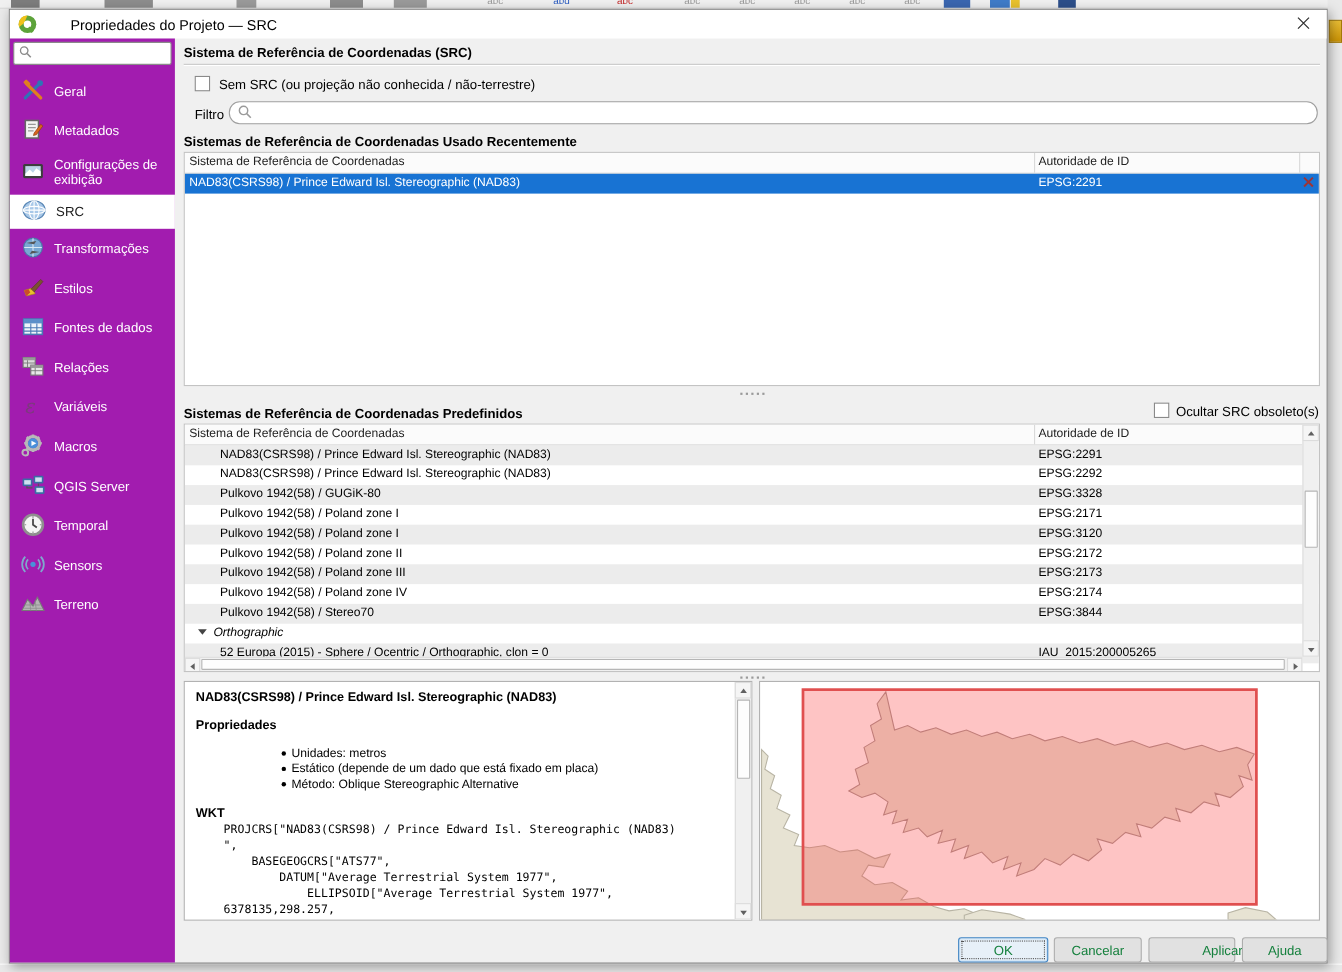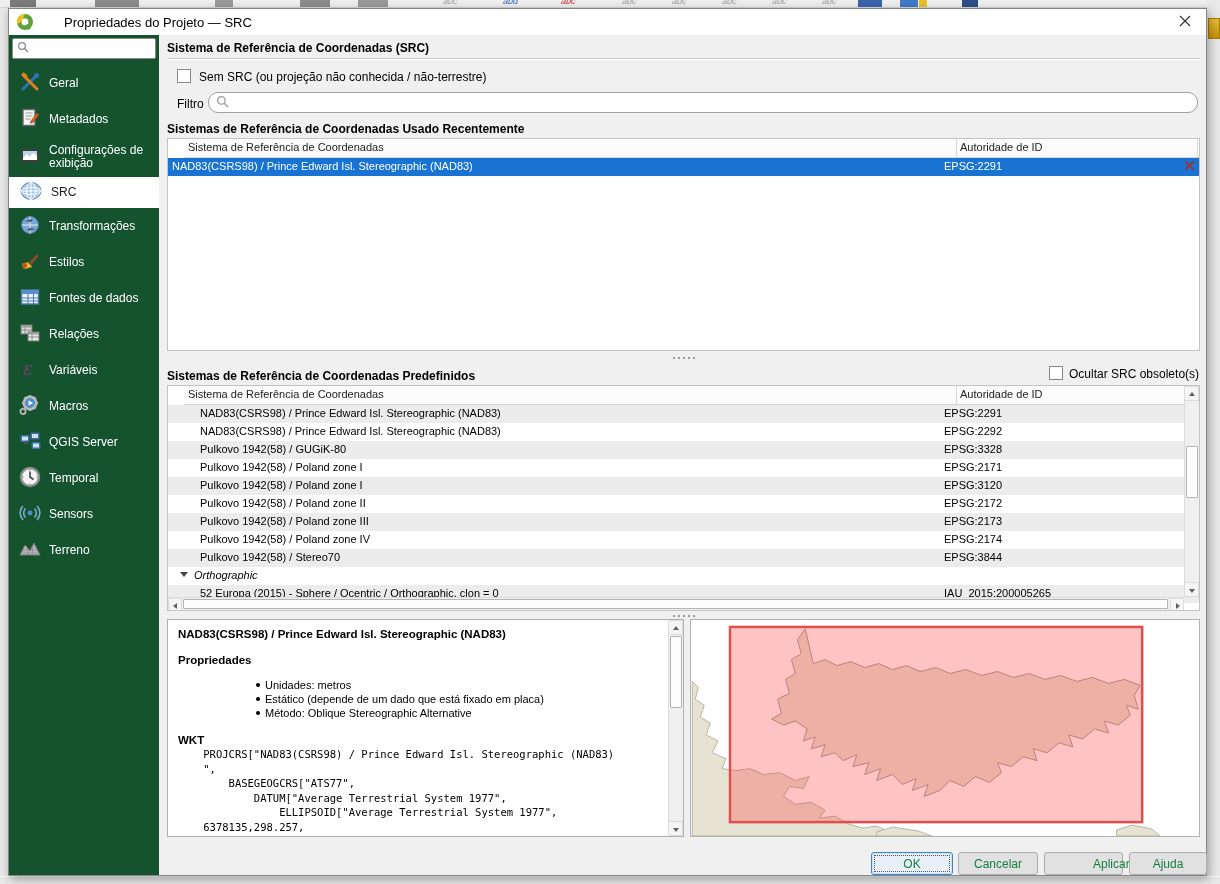--- a/index.html
+++ b/index.html
@@ -1,38 +1,38 @@
 <!DOCTYPE html>
 <html><head>
 <meta charset="utf-8">
 <style>
   * { margin:0; padding:0; box-sizing:border-box; }
   html,body { width:1220px; height:884px; overflow:hidden; background:#e9e9e9;
     font-family:"Liberation Sans","DejaVu Sans",sans-serif; font-size:12px; color:#000; }
   .screen { position:relative; width:1220px; height:884px; }
 
   
-  .top-strip { position:absolute; left:0; top:0; width:1220px; height:8px; background:#f0f0f0; overflow:hidden; border-bottom:1px solid #d8d8d8;font-style:italic; }
+  .top-strip { position:absolute; left:0; top:0; width:1220px; height:8px; background:#f0f0f0; overflow:hidden; border-bottom:1px solid #d8d8d8; }
   .frag { position:absolute; top:-4px; font-size:9px; color:#9a9a9a; }
   .frag.b { color:#2a5bc0; } .frag.r { color:#c22727; }
   .blob { position:absolute; top:0; height:8px; }
   .right-strip { position:absolute; left:1207px; top:0; width:13px; height:884px; background:#e9e9e9; }
   .gold { position:absolute; left:1208px; top:18px; width:12px; height:21px; background:linear-gradient(#e8bc34,#c89104); border:1px solid #a57a08; }
   .bottom-strip { position:absolute; left:0; top:876px; width:1220px; height:8px; background:#e9e9e9; border-top:1px solid #fdfdfd; }
 
   
   .dialog { position:absolute; left:8px; top:8px; width:1199px; height:868px; background:#f0f0f0;
     border:1px solid #848484; box-shadow:2px 3px 10px rgba(0,0,0,.35); }
   .titlebar { position:absolute; left:0; top:0; width:100%; height:26px; background:#fff; }
   .titlebar .qlogo { position:absolute; left:7px; top:4px; }
   .titlebar .ttl { position:absolute; left:31px; top:6px; font-size:13px;margin-left:24px; }
   .close-btn { position:absolute; right:10px; top:5px; width:18px; height:16px; cursor:pointer; }
 
   
-  .sidebar { position:absolute; left:0; top:26px; width:150px; bottom:0; background:#14532d; }
+  .sidebar { position:absolute; left:0; top:26px; width:150px; bottom:0; background:#a21caf; }
   .side-search { position:absolute; left:3px; top:3px; width:144px; height:21px; background:#fff;
     border:1px solid #8a8a8a; border-radius:2px; display:flex; align-items:center; padding-left:4px; }
   .side-search input { border:none; outline:none; width:110px; font-size:11px; background:transparent; }
   .side-items { position:absolute; left:0; top:30px; width:150px; }
   .side-item { display:flex; align-items:center; gap:8px; padding-left:10px; height:36px; color:#fff; font-size:12px; cursor:pointer; }
   .side-item .lab { line-height:13px; }
   .side-item.tall { height:40px; }
   .side-item.sel { height:31px; background:#ffffff; color:#1a1a1a; }
   .side-item svg { flex:0 0 auto; }
 
@@ -42,21 +42,21 @@
   .sep { position:absolute; left:8px; width:1033px; height:1px; background:#c9c9c9; box-shadow:0 1px 0 #fff; }
 
   .cbx { position:absolute; width:14px; height:14px; background:#fff; border:1px solid #8a8a8a; cursor:pointer; }
   .cbx-lab { position:absolute; font-size:12px; }
 
   .filter-input { position:absolute; background:#fff; border:1px solid #9f9f9f; border-radius:10px;
     display:flex; align-items:center; padding-left:7px; gap:5px; }
   .filter-input input { border:none; outline:none; flex:1; background:transparent; font-size:12px; }
 
   .tbl { position:absolute; background:#fff; border:1px solid #c3c3c3; overflow:hidden; }
-  .tbl .thead { position:absolute; left:16px; top:0; right:0; height:19px; background:#fbfbfb; border-bottom:1px solid #d5d5d5; font-size:11px; color:#222; }
+  .tbl .thead { position:absolute; left:0; top:0; right:0; height:19px; background:#fbfbfb; border-bottom:1px solid #d5d5d5; font-size:11px; color:#222; }
   .tbl .thead .th { position:absolute; top:2px; }
   .tbl .vline { position:absolute; top:0; bottom:0; width:1px; background:#d9d9d9; }
   .row { position:absolute; left:0; right:0; height:18px; font-size:11px; }
   .row .c1 { position:absolute; left:4px; top:2px; white-space:nowrap; }
   .row .c1.ind { left:32px; }
   .row .c2 { position:absolute; left:776px; top:2px; white-space:nowrap; }
   .row.stripe { background:#ececec; }
   .row.sel { background:#1873d3; color:#fff; }
   .row .grp-arrow { position:absolute; left:12px; top:5px; width:0; height:0;
     border-left:4px solid transparent; border-right:4px solid transparent; border-top:5px solid #444; }

